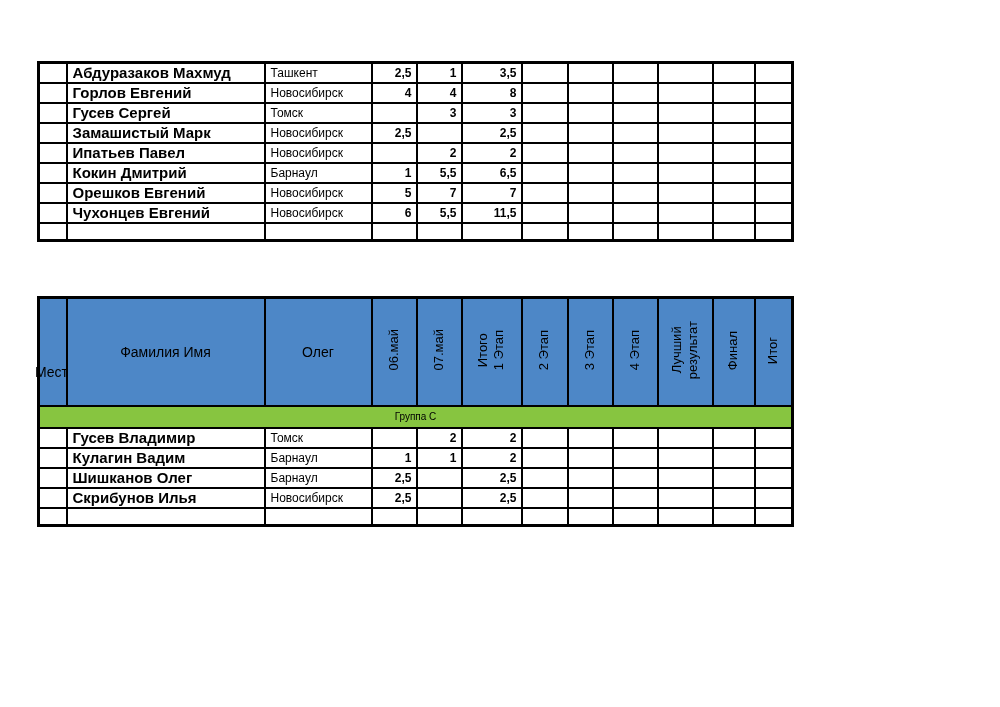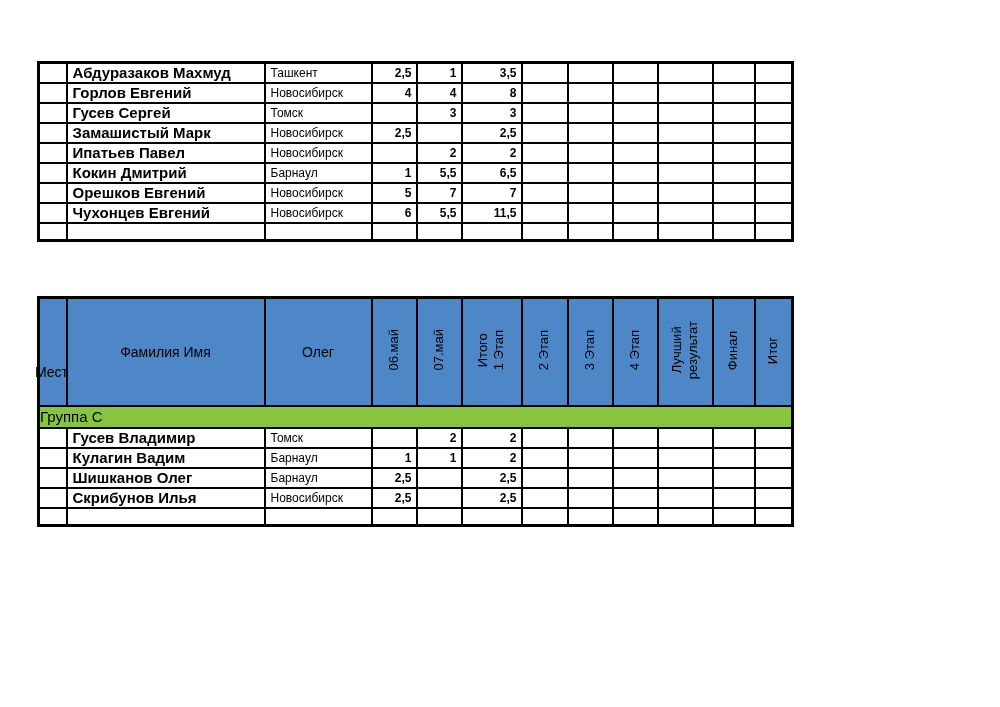--- a/index.html
+++ b/index.html
@@ -59,21 +59,22 @@
     writing-mode:vertical-rl;
     transform:rotate(180deg);
     white-space:pre-line;
     font-size:13px;
     line-height:1.25;
     font-weight:400;
   }
   tr.group-row{height:22px;}
   tr.group-row td{
     background:var(--group-green,#87c540);
-    font-size:15px;font-weight:400;
+    text-align:center;
+    font-size:10px;font-weight:400;
   }
 </style>
 </head>
 <body>
 
 <div class="canvas">
 
   <table class="grid" id="table-top">
     <colgroup>
       <col style="width:28px">

